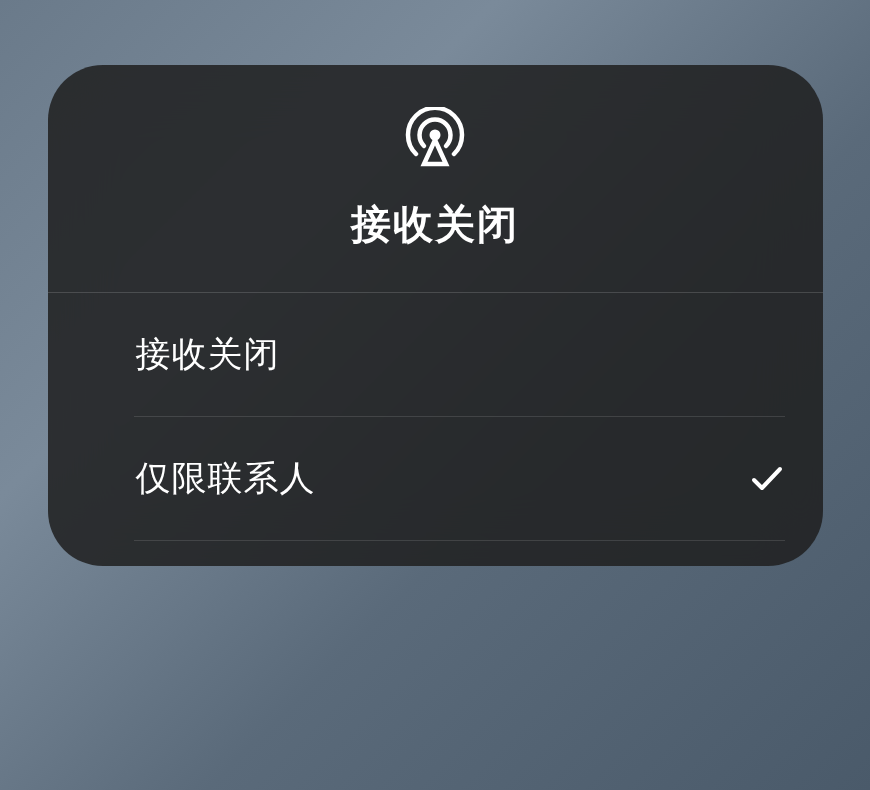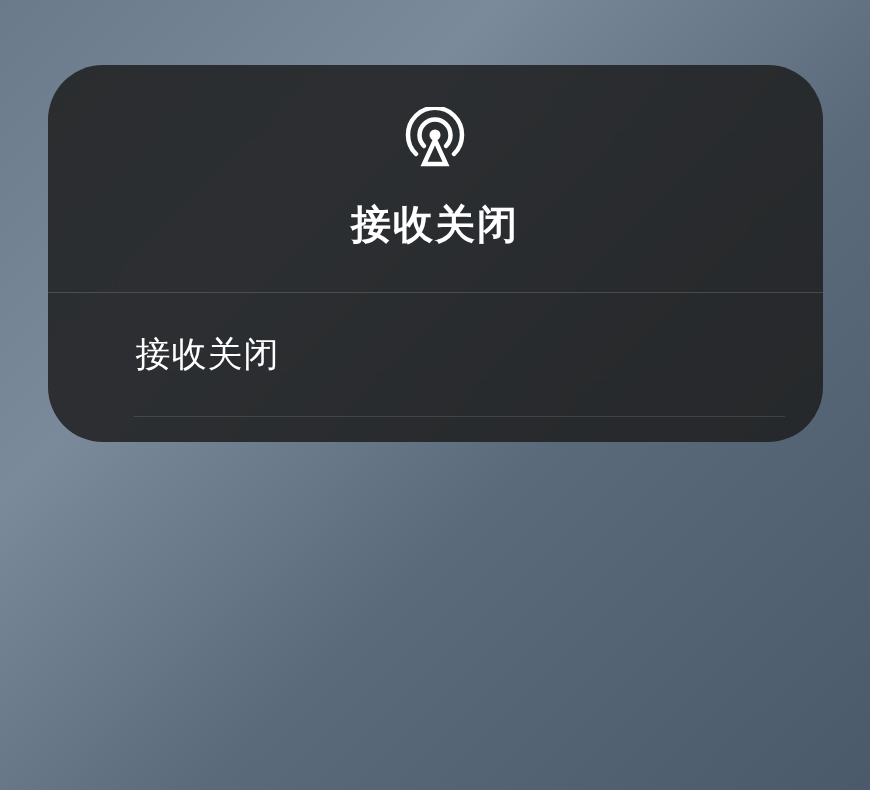--- a/index.html
+++ b/index.html
@@ -104,14 +104,22 @@
         <path d="M 13 47 A 27 27 0 1 1 51 47"></path>
         <path d="M 32 33 L 21 57 L 43 57 Z" fill="none"></path>
       </svg>
     </div>
     <div class="panel-title">接收关闭</div>
   </div>
   <div class="option-list">
     <div class="option-item">
       <span class="option-label">接收关闭</span>
     </div>
+    <div class="option-item">
+      <span class="option-label">仅限联系人</span>
+      <span class="checkmark-icon">
+        <svg viewBox="0 0 32 28" fill="none" stroke="#ffffff" stroke-width="4" stroke-linecap="round" stroke-linejoin="round">
+          <path d="M 3 15 L 11 23 L 29 4"></path>
+        </svg>
+      </span>
+    </div>
   </div>
 </div>
 
 </body></html>

